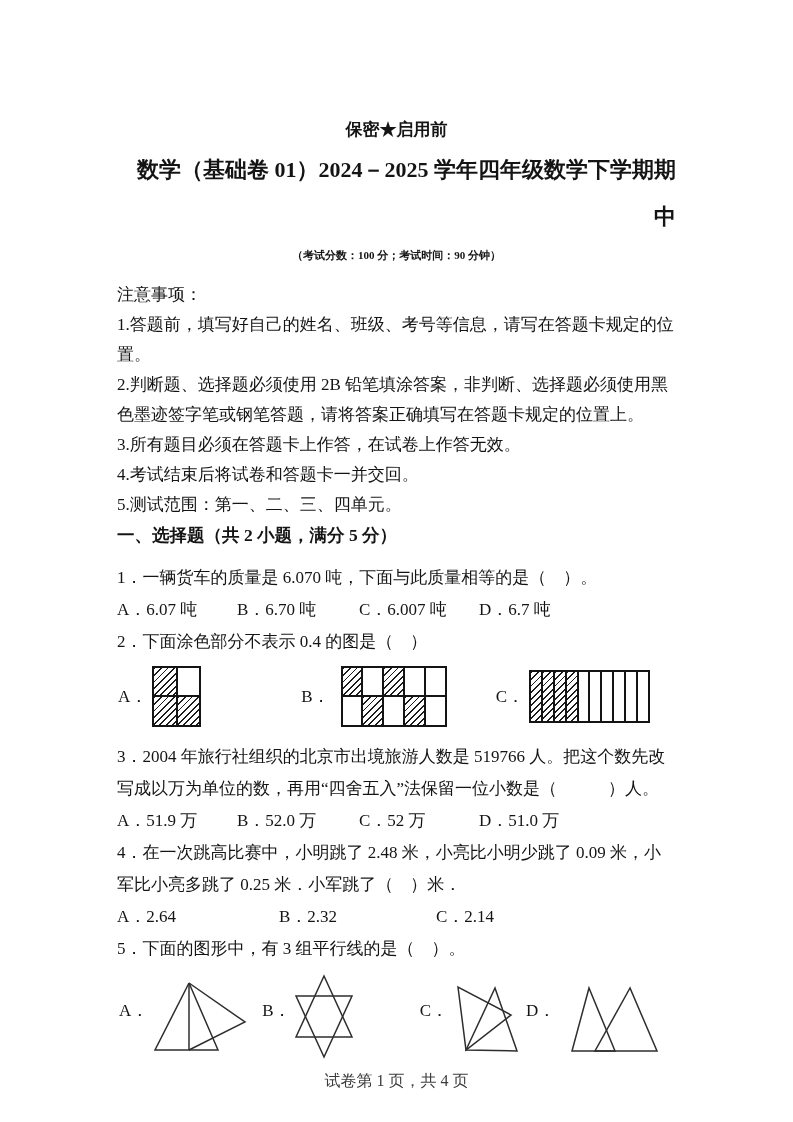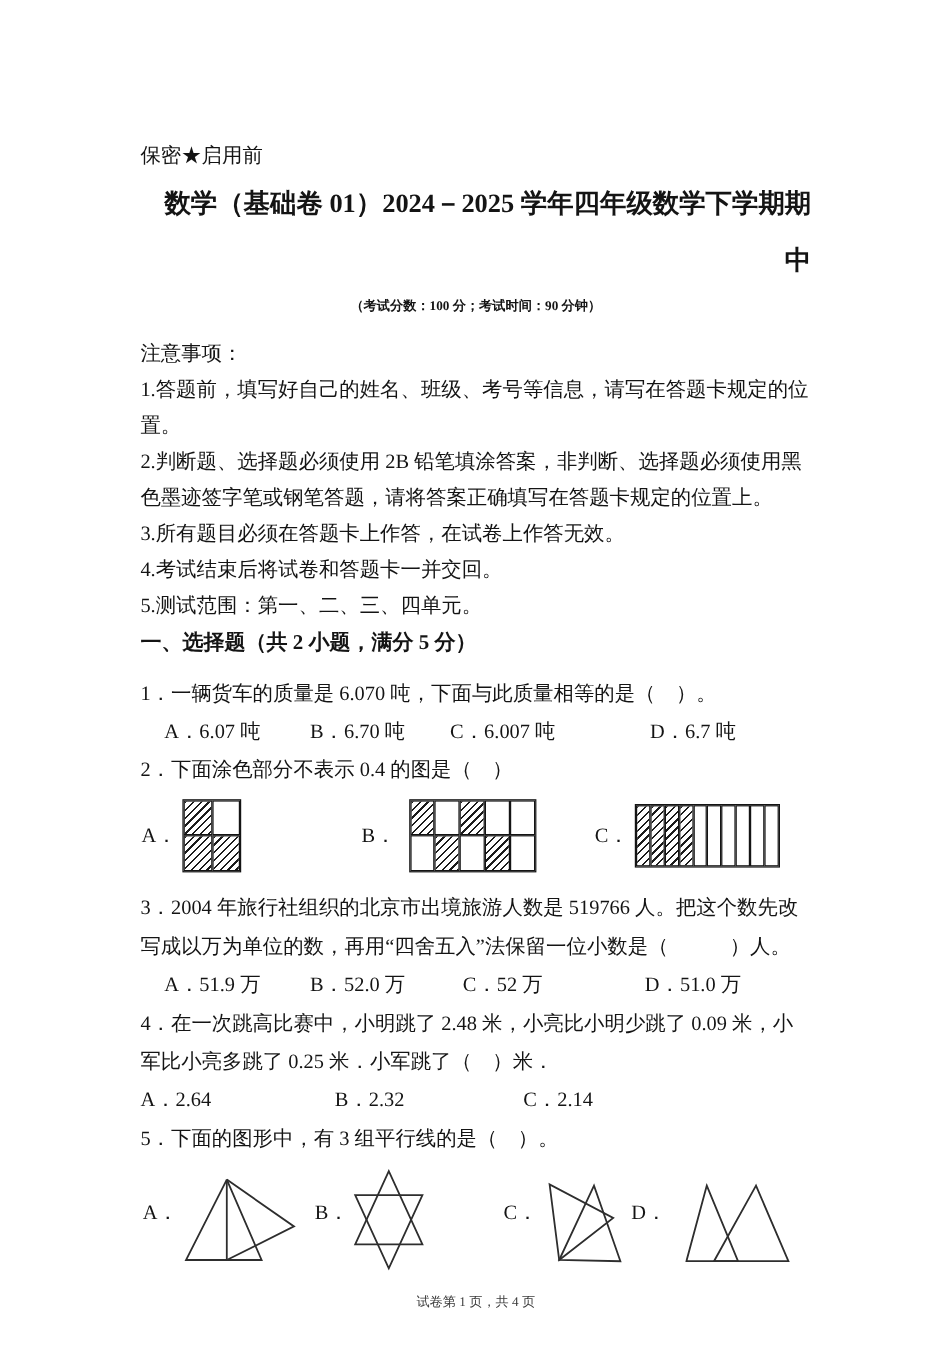--- a/index.html
+++ b/index.html
@@ -7,42 +7,42 @@
   body {
     width:793px; height:1122px;
     background:#ffffff;
     color:#141414;
     font-family:"Liberation Serif","DejaVu Serif",serif;
     overflow:hidden;
     position:relative;
   }
   .page { padding:118px 117px 0 117px; width:793px; }
 
-  .security { font-size:17px; font-weight:normal; line-height:24px; }
+  .security { font-size:17px; font-weight:bold; line-height:24px;text-align:center; }
 
   .title {
     text-align:right; font-size:22px; font-weight:bold;
     line-height:47px; margin-top:4px;
   }
   .exam-info {
     text-align:center; font-size:11px; font-weight:bold; line-height:30px;
   }
 
   .notes { margin-top:10px; }
   .notes p { margin:0; font-size:17px; font-weight:normal; line-height:30px; }
 
   .section-title { font-size:17.5px; font-weight:bold; line-height:30px; }
 
   .q { font-size:17px; line-height:32px; margin:0; }
   .q.mt { margin-top:12px; }
 
   .options {
     display:grid; font-size:17px; line-height:32px;
   }
-  .cols4 { grid-template-columns:120px 122px 120px auto;text-align:center; }
+  .cols4 { grid-template-columns:120px 122px 120px auto; }
   .cols3 { grid-template-columns:162px 157px auto; }
 
   
   .fig-row {
     display:flex; align-items:center; margin-top:5px; height:66px;
   }
   .fig-label { font-size:17px; }
   .figure-grid {
     border:1.6px solid #141414;
     display:grid;
@@ -69,21 +69,21 @@
   .svg-a { margin-left:4px; }
   .lab-q5b { margin-left:14px; }
   .svg-b { margin-left:1px; margin-bottom:-6px; }
   .lab-q5c { margin-left:63px; }
   .svg-c { margin-left:8px; }
   .lab-q5d { margin-left:7px; }
   .svg-d { margin-left:16px; }
 
   .footer {
     position:absolute; left:0; bottom:30px; width:793px;
-    text-align:center; font-size:11px; color:#3c3c3c;
+    text-align:center; font-size:16px; color:#3c3c3c;
   }
 </style>
 </head>
 <body>
 
 <div class="page">
 
   <div class="security">保密★启用前</div>
 
   <div class="title">

